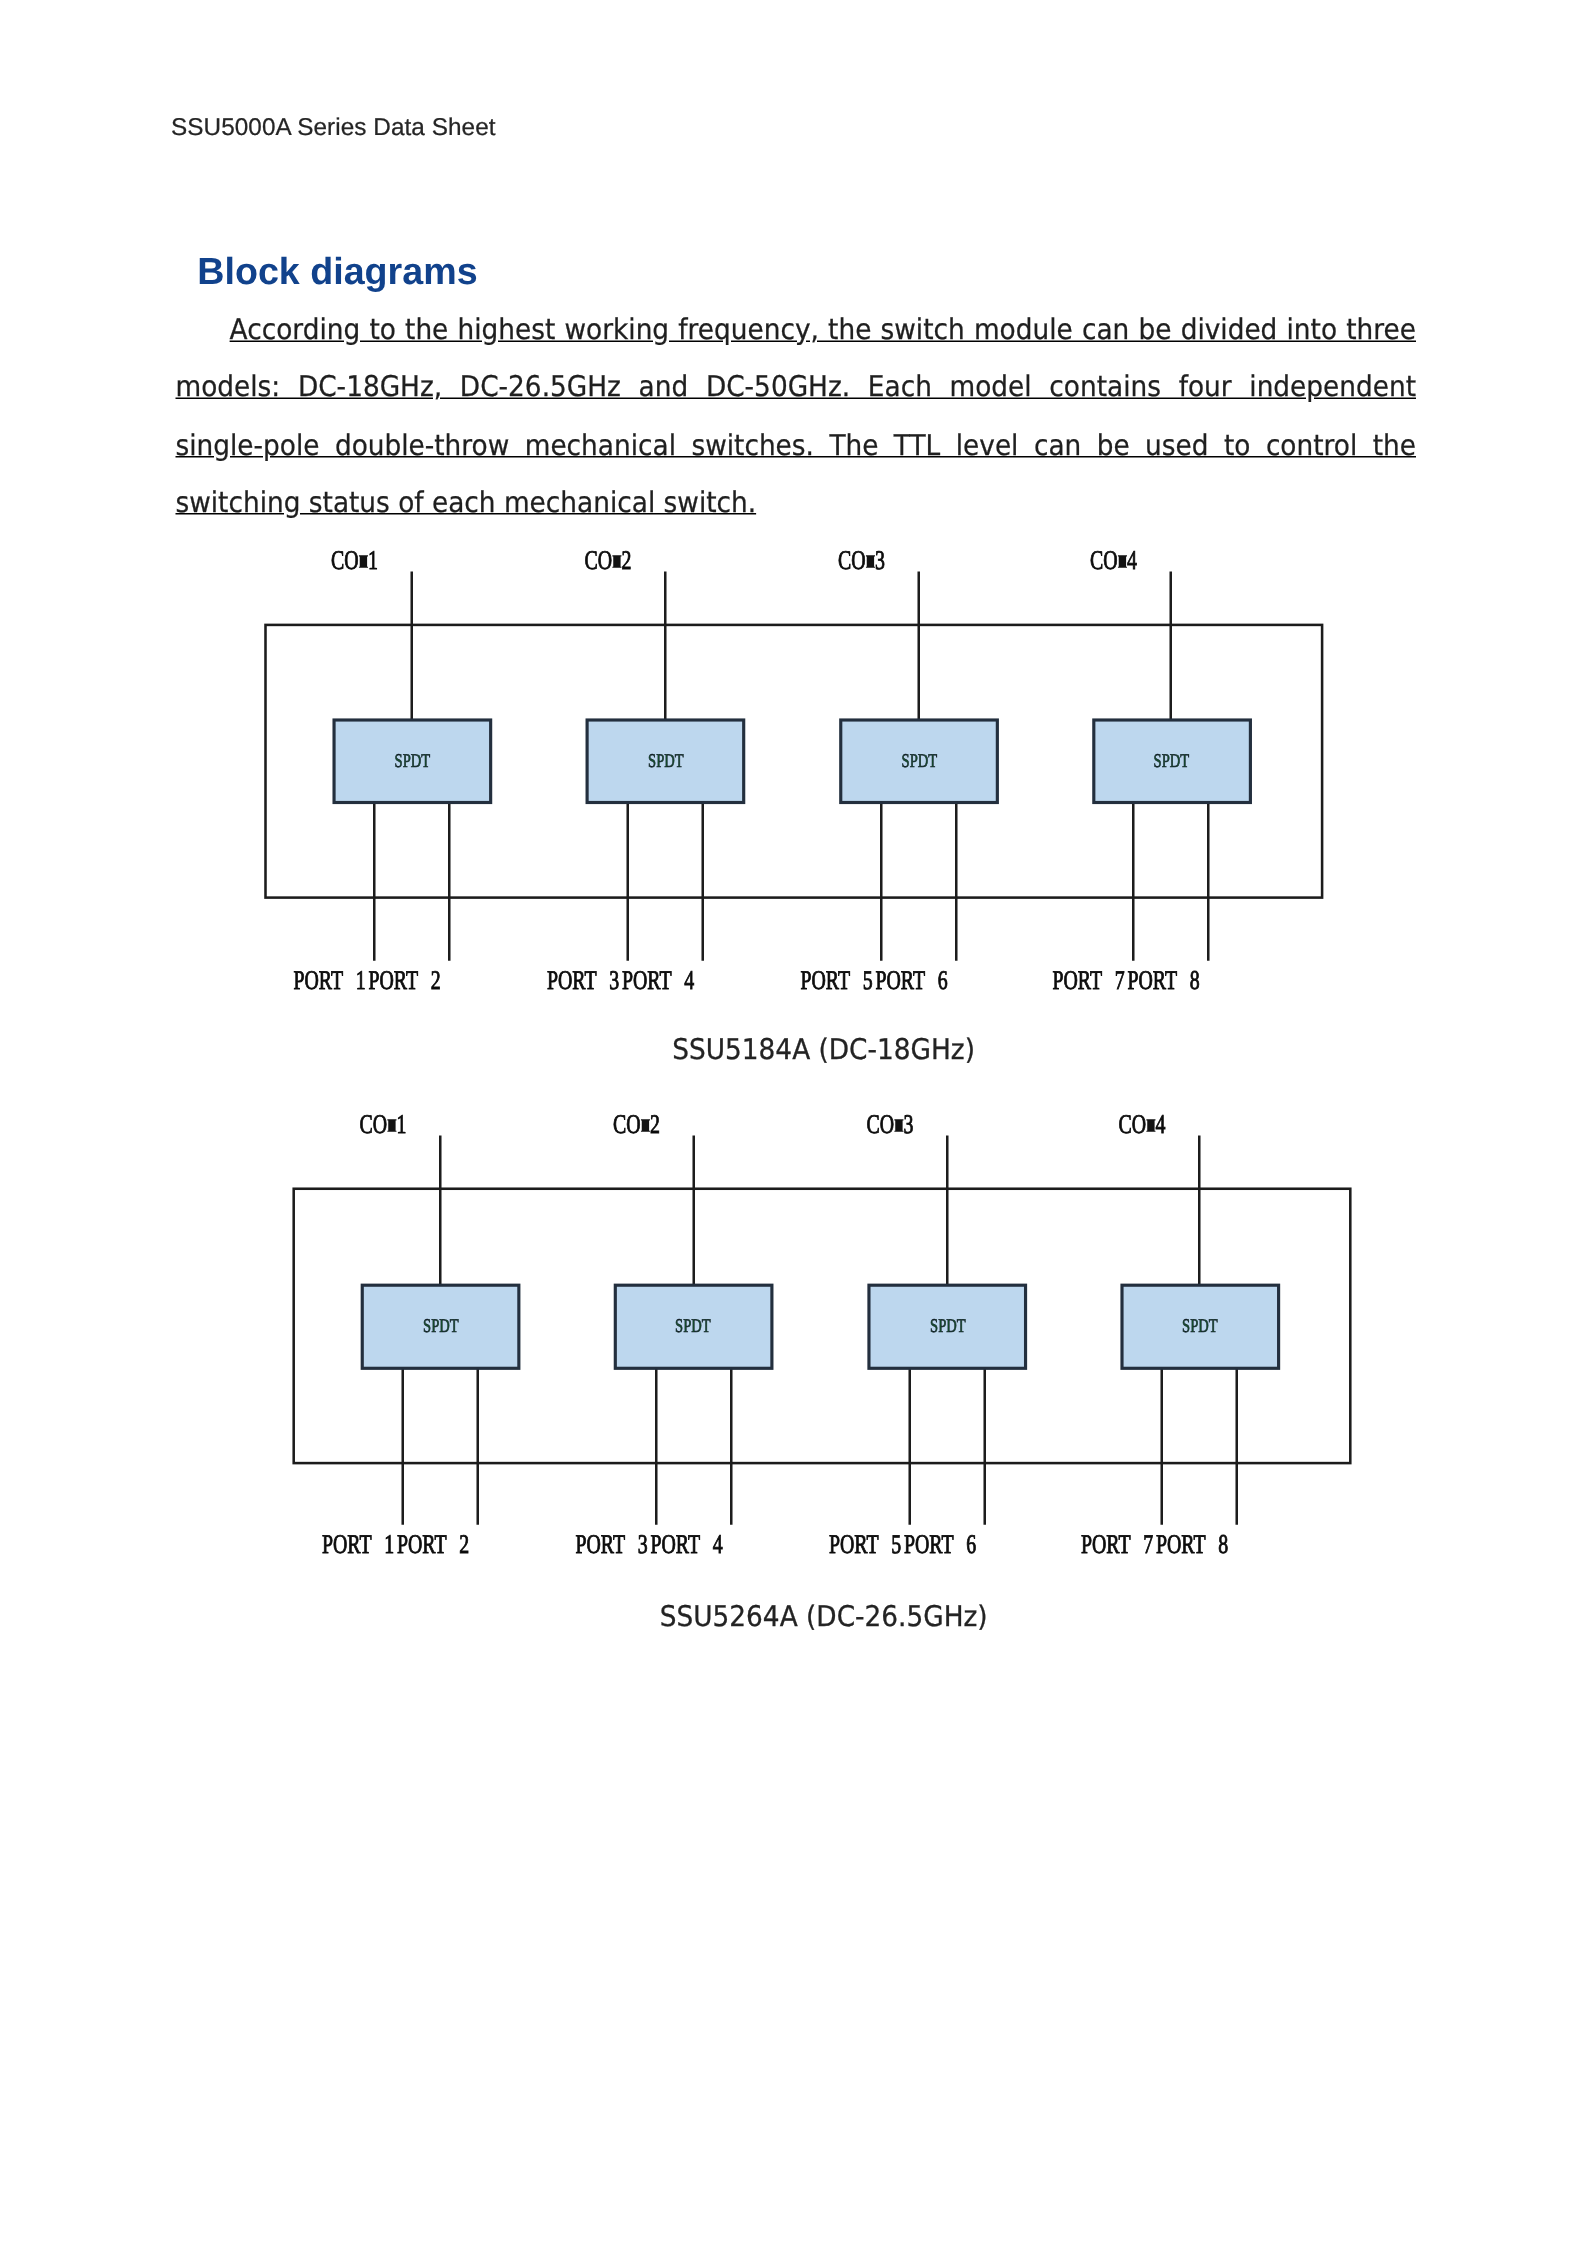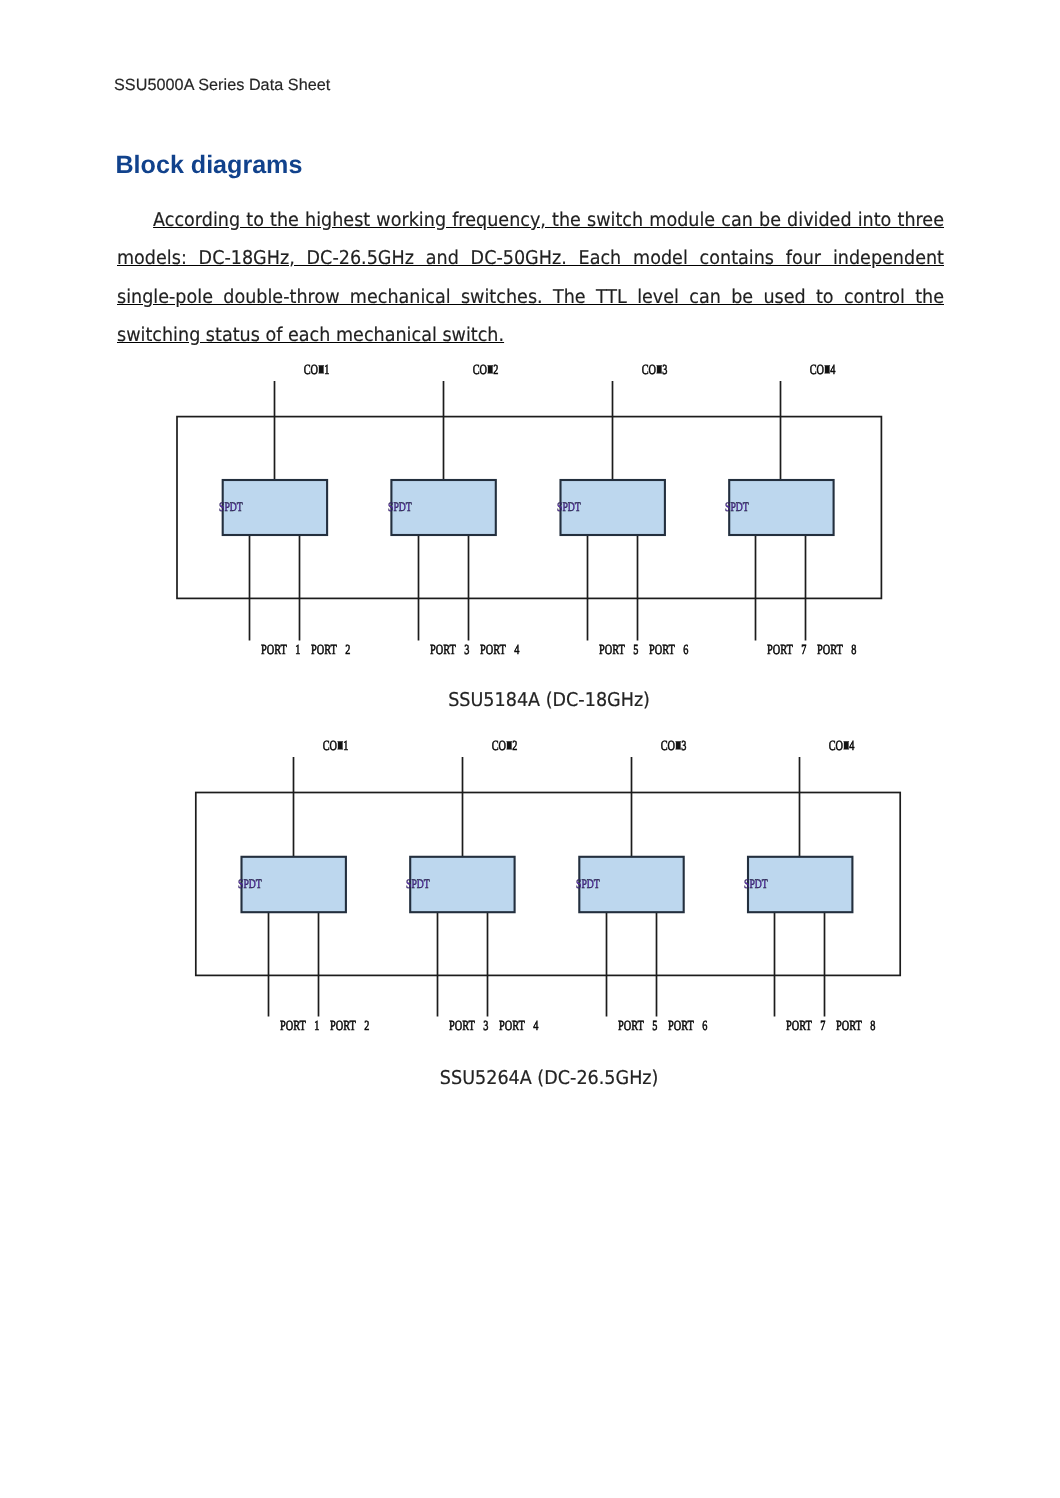--- a/index.html
+++ b/index.html
@@ -5,37 +5,37 @@
 <style>
   html,body{margin:0;padding:0;background:#ffffff;}
   body{width:1060px;height:1498px;font-family:"DejaVu Sans",sans-serif;
     -webkit-font-smoothing:antialiased;text-rendering:geometricPrecision;}
   .page{position:relative;width:1060px;height:1498px;overflow:hidden;background:var(--page-bg,#ffffff);border-radius:22px;}
 
   .running-header{position:absolute;left:114px;top:75.5px;font-family:"Liberation Sans",sans-serif;
     font-size:16.2px;color:#252525;white-space:nowrap;letter-spacing:0.05px;
     -webkit-text-stroke:0.16px #252525;}
 
-  .section-title{position:absolute;left:115.5px;top:152px;margin:0;font-family:"Liberation Sans",sans-serif;
+  .section-title{position:absolute;left:115.5px;top:152px;margin:16px;font-family:"Liberation Sans",sans-serif;
     font-weight:bold;font-size:25.1px;line-height:27px;color:var(--heading,#11428c);white-space:nowrap;letter-spacing:0px;text-align:right;}
 
   .body-para-wrap{position:absolute;left:117px;top:201px;width:827px;text-decoration:underline;}
   .body-para{margin:0;width:894.05px;transform:scaleX(0.925);transform-origin:0 0;
     font-family:"DejaVu Sans",sans-serif;font-size:19px;line-height:38.4px;color:var(--body-text,#1f1f1f);
     -webkit-text-stroke:0.18px #1f1f1f;
     text-align:justify;text-indent:39px;}
 
   .figure{position:absolute;left:0;top:0;width:1060px;height:1498px;pointer-events:none;}
   .figure svg{position:absolute;left:0;top:0;}
 
-  .lbl{position:absolute;font-family:"Liberation Serif","DejaVu Serif",serif;font-size:14px;
-    color:var(--label-text,#0a0a0a);white-space:pre;text-align:right;-webkit-text-stroke:0.6px #0a0a0a;}
+  .lbl{position:absolute;font-family:"Liberation Serif","DejaVu Serif",serif;font-size:18px;
+    color:var(--label-text,#0a0a0a);white-space:pre;text-align:left;-webkit-text-stroke:0.6px #0a0a0a;}
   .lbl span.sq{display:inline-block;transform:scaleX(0.735);transform-origin:50% 50%;}
   .spdt-txt{position:absolute;font-family:"Liberation Serif","DejaVu Serif",serif;font-size:13.0px;
-    color:#6d28d9;white-space:pre;-webkit-text-stroke:0.45px #131c28;}
+    color:#14532d;white-space:pre;text-align:center;-webkit-text-stroke:0.45px #131c28;}
   .spdt-txt span.sq{display:inline-block;transform:scaleX(0.745);transform-origin:50% 50%;}
 
   .gap{display:inline-block;width:11.5px;}
   .m-glyph{display:inline-block;position:relative;width:8.6px;height:0;vertical-align:baseline;}
   .m-glyph i{position:absolute;display:block;background:#121212;left:0.25px;bottom:0px;width:8.35px;height:8.3px;
     clip-path:polygon(0 0,100% 0,100% 9%,90% 9%,90% 91%,100% 91%,100% 100%,0 100%,0 91%,10% 91%,10% 9%,0 9%);}
 
   .fig-caption{position:absolute;left:19px;width:1060px;text-align:center;
     font-family:"DejaVu Sans",sans-serif;font-size:19.0px;color:var(--caption-text,#232323);letter-spacing:0px;
     -webkit-text-stroke:0.2px #232323;}

